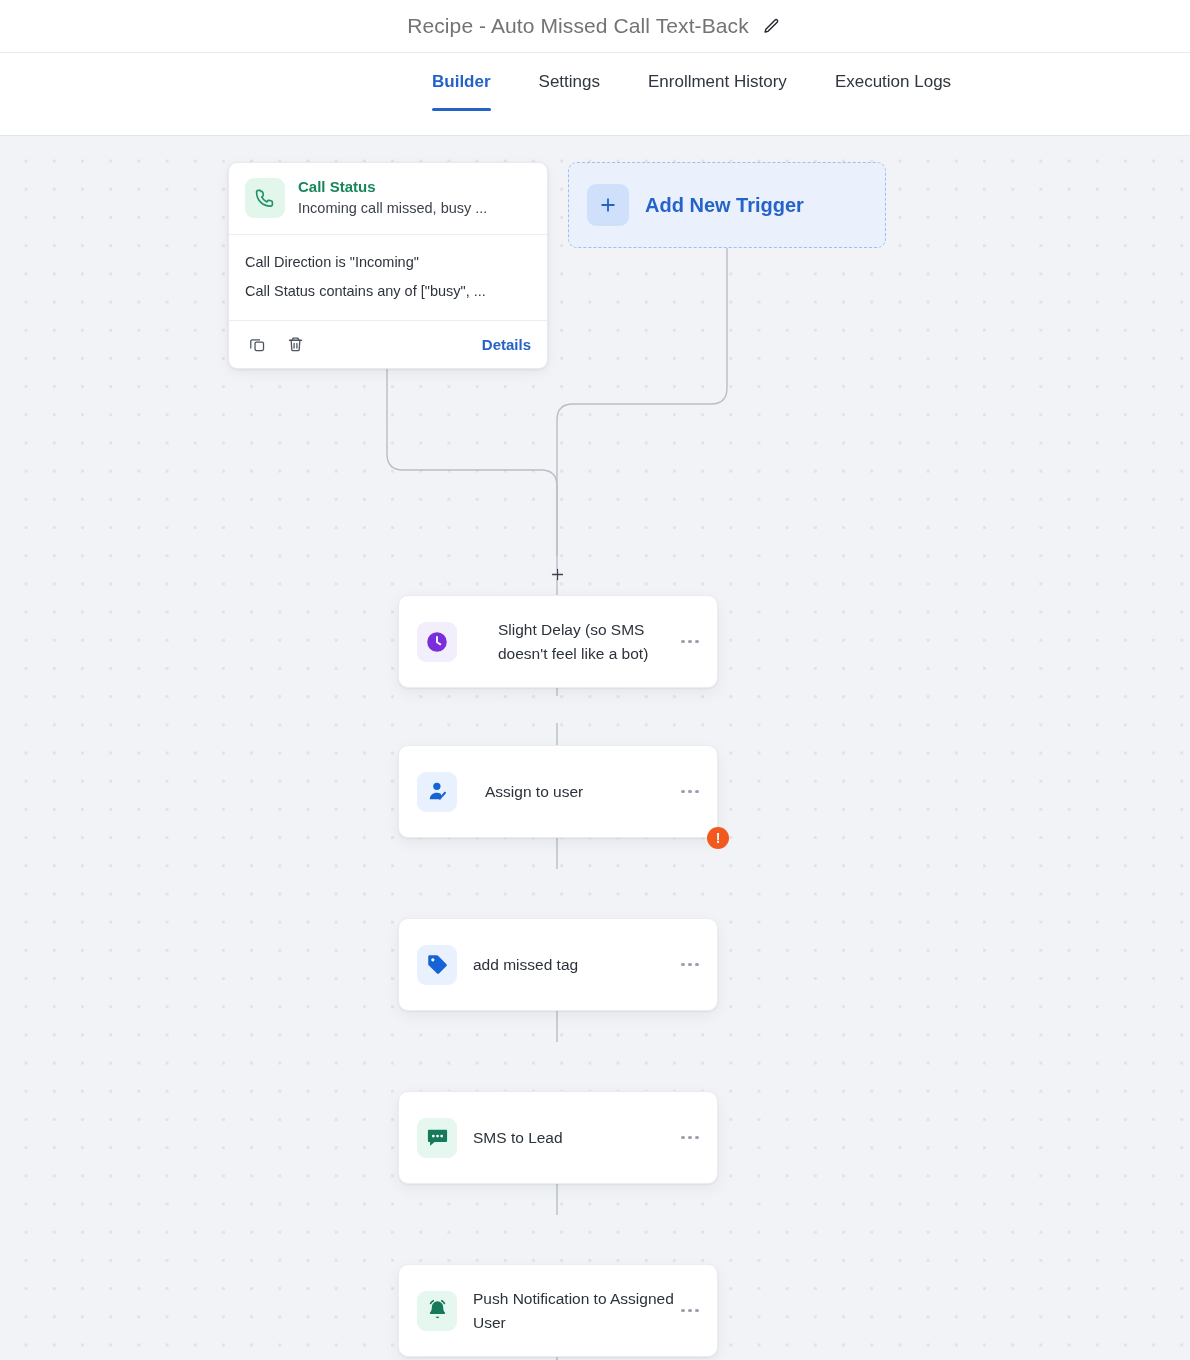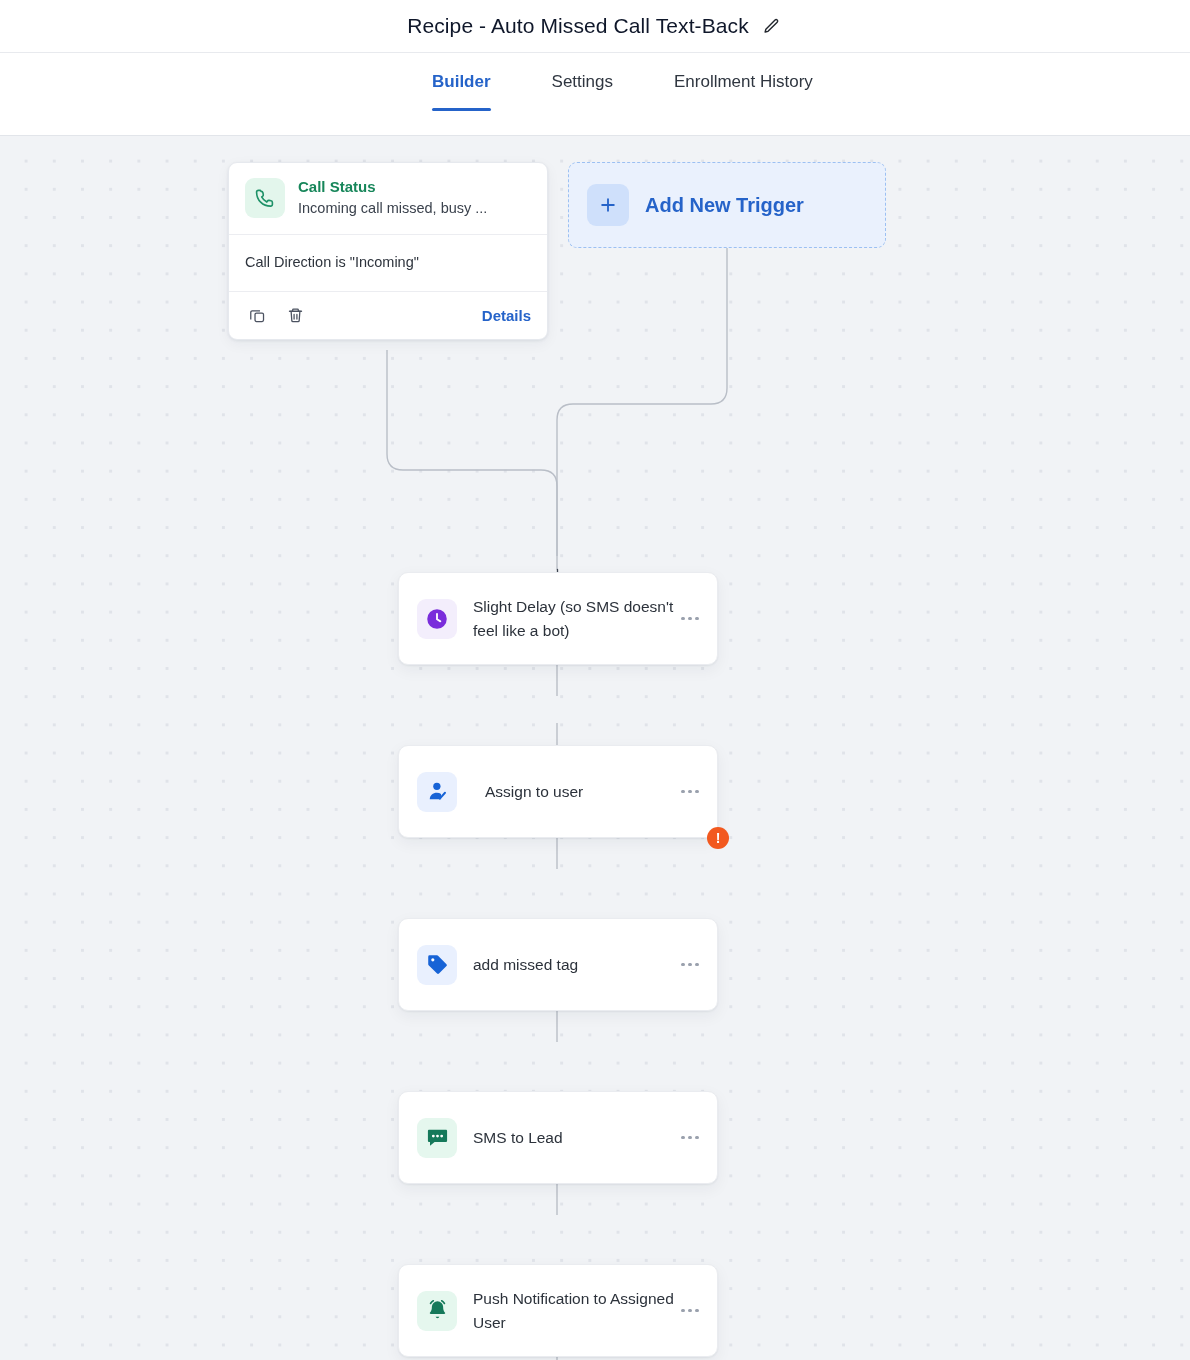--- a/index.html
+++ b/index.html
@@ -25,21 +25,21 @@
     justify-content: center;
     position: relative;
   }
   .topbar-title-wrap {
     display: flex;
     align-items: center;
     gap: 12px;
   }
   .topbar-title {
     font-size: 21px;
-    color: #0f172a;
+    color: #737373;
     letter-spacing: 0.1px;
     white-space: nowrap;
   }
   .pencil-btn {
     width: 22px;
     height: 22px;
     display: flex;
     align-items: center;
     justify-content: center;
     cursor: pointer;
@@ -48,21 +48,21 @@
   
   .tabbar {
     height: 84px;
     background: #ffffff;
     border-top: 1px solid #e8eaee;
     border-bottom: 1px solid #e2e5ea;
     display: flex;
     align-items: flex-start;
     padding-left: 432px;
     box-sizing: border-box;
-    gap: 13px;
+    gap: 0px;
   }
   .tab {
     font-size: 17px;
     color: #2f3640;
     padding: 19px 0 19px 0;
     margin-right: 48px;
     position: relative;
     cursor: pointer;
     white-space: nowrap;
   }
@@ -294,20 +294,21 @@
         <path d="M16.5 3.8a1.9 1.9 0 0 1 2.7 2.7L7.6 18.1l-3.6.9.9-3.6z"></path>
       </svg>
     </div>
   </div>
 </div>
 
 <div class="tabbar">
   <div class="tab active">Builder</div>
   <div class="tab">Settings</div>
   <div class="tab">Enrollment History</div>
+  <div class="tab">Execution Logs</div>
 </div>
 
 <div class="canvas">
 
   <svg class="edges">
     <g fill="none" stroke="#b9bec7" stroke-width="1.4">
 
       <path d="M387,214 L387,318 Q387,334 403,334 L541,334 Q557,334 557,350 L557,420"></path>
 
       <path d="M727,112 L727,252 Q727,268 711,268 L573,268 Q557,268 557,284 L557,420"></path>
@@ -334,20 +335,21 @@
           <path d="M6.5 3.5h-2A1.8 1.8 0 0 0 2.7 5.4C2.7 13.6 9.1 20 17.3 20a1.8 1.8 0 0 0 1.9-1.8v-2c0-.9-.6-1.6-1.5-1.8l-2-.4c-.7-.1-1.4.2-1.8.8l-.6.9a12.7 12.7 0 0 1-5.3-5.3l.9-.6c.6-.4.9-1.1.8-1.8l-.4-2c-.2-.9-.9-1.5-1.8-1.5z"></path>
         </svg>
       </div>
       <div class="trigger-texts">
         <div class="trigger-name">Call Status</div>
         <div class="trigger-sub">Incoming call missed, busy ...</div>
       </div>
     </div>
     <div class="trigger-conds">
       <div class="cond">Call Direction is "Incoming"</div>
+      <div class="cond">Call Status contains any of ["busy", ...</div>
     </div>
     <div class="trigger-foot">
       <div class="foot-icon">
         <svg width="17" height="17" viewBox="0 0 24 24" fill="none" stroke="#4b5260" stroke-width="1.8" stroke-linejoin="round">
           <rect x="8.5" y="8.5" width="12" height="12" rx="2"></rect>
           <path d="M15.5 5.5h-11a2 2 0 0 0-2 2v10"></path>
         </svg>
       </div>
       <div class="foot-icon">
         <svg width="17" height="17" viewBox="0 0 24 24" fill="none" stroke="#4b5260" stroke-width="1.8" stroke-linecap="round" stroke-linejoin="round">
@@ -389,21 +391,21 @@
     <svg width="15" height="15" viewBox="0 0 24 24" fill="none" stroke="#3d4450" stroke-width="2.1" stroke-linecap="round">
       <path d="M12 4v16M4 12h16"></path>
     </svg>
   </div>
   <div class="plus-handle" style="left:557px; top:1210px;">
     <svg width="15" height="15" viewBox="0 0 24 24" fill="none" stroke="#3d4450" stroke-width="2.1" stroke-linecap="round">
       <path d="M12 4v16M4 12h16"></path>
     </svg>
   </div>
 
-  <div class="node" style="top:436px; height:93px;">
+  <div class="node" style="top:459px; height:93px;gap:25px;">
     <div class="icon-tile tile-purple node-icon-wrap">
       <svg width="26" height="26" viewBox="0 0 24 24">
         <circle cx="12" cy="12" r="9" fill="#7a2ddb"></circle>
         <path d="M12 7.2v5.1l3.1 1.9" fill="none" stroke="#ffffff" stroke-width="1.7" stroke-linecap="round" stroke-linejoin="round"></path>
       </svg>
     </div>
     <div class="node-label">Slight Delay (so SMS doesn't feel like a bot)</div>
     <div class="kebab">
         <i></i>
         <i></i>

